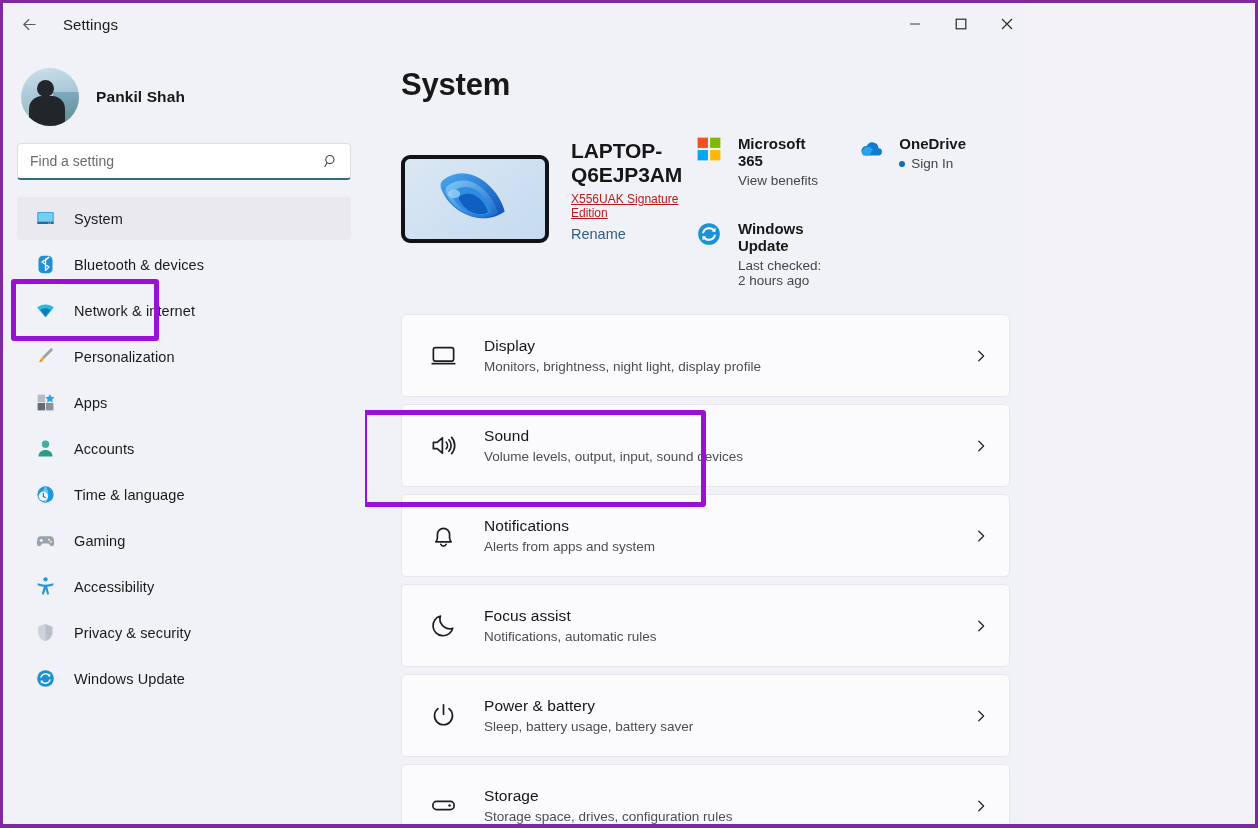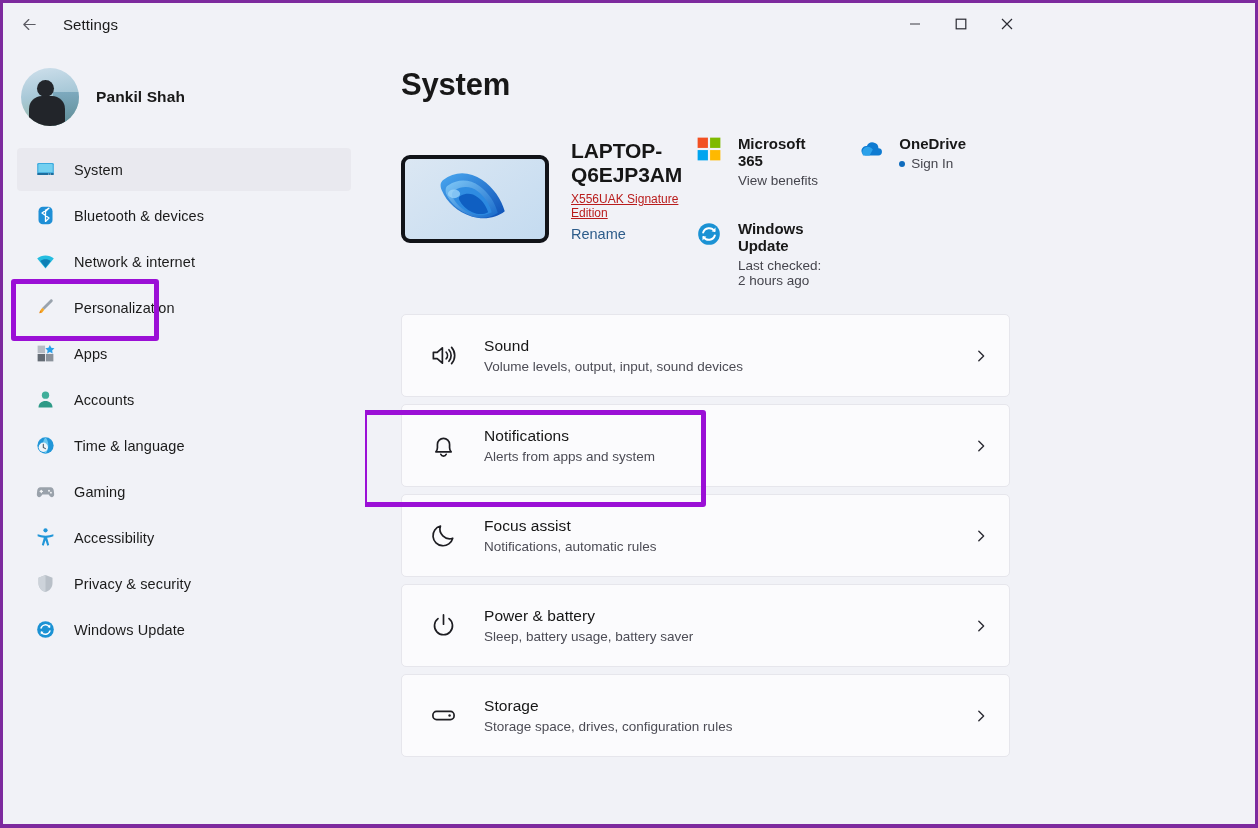--- a/index.html
+++ b/index.html
@@ -308,20 +308,29 @@
 
       <div class="profile">
         <div class="avatar">
           <div class="water"></div>
           <div class="head"></div>
           <div class="torso"></div>
         </div>
         <div class="profile-name">Pankil Shah</div>
       </div>
 
+      <div class="search-wrap">
+        <div class="search-box">
+          <input type="text" placeholder="Find a setting" style="">
+          <svg class="search-icon" viewBox="0 0 20 20" fill="none" stroke="#4a4a52" stroke-width="1.4">
+            <circle cx="8.6" cy="8.2" r="5.1"></circle>
+              <path d="M5.1 12.1L2.4 17" stroke-linecap="round"></path>
+          </svg>
+        </div>
+      </div>
 
       <div class="navlist">
 
         <div class="nav-item selected">
           <span class="nav-ico">
             <svg viewBox="0 0 24 24">
                 <rect x="2.5" y="4.5" width="19" height="13" rx="1.6" fill="#3ba9dd"></rect>
                 <rect x="3.8" y="5.8" width="16.4" height="9.4" rx="1" fill="#73d0f0"></rect>
                 <rect x="2.5" y="16" width="19" height="2.4" rx="1" fill="#1e6e9e"></rect>
                 <rect x="15" y="16.8" width="1.2" height=".8" fill="#fff"></rect>
@@ -526,20 +535,37 @@
                 <span>Last checked: 2 hours ago</span>
               </div>
             </div>
           </div>
 
         </div>
       </div>
 
       <div class="cards">
 
+        <div class="card">
+          <span class="card-ico">
+            <svg viewBox="0 0 24 24" fill="none" stroke="#1d1d22" stroke-width="1.5">
+                <rect x="3" y="5" width="18" height="12" rx="1.8"></rect>
+                <path d="M2 19.3h20" stroke-linecap="round"></path>
+              </svg>
+          </span>
+          <div class="card-text">
+            <div class="card-title">Display</div>
+            <div class="card-sub">Monitors, brightness, night light, display profile</div>
+          </div>
+          <span class="card-chev">
+            <svg viewBox="0 0 16 16" fill="none" stroke="#2b2b33" stroke-width="1.6" stroke-linecap="round" stroke-linejoin="round">
+                <path d="M5.5 2.5L11 8l-5.5 5.5"></path>
+              </svg>
+          </span>
+        </div>
 
         <div class="card">
           <span class="card-ico">
             <svg viewBox="0 0 24 24" fill="none" stroke="#1d1d22" stroke-width="1.5" stroke-linejoin="round">
                 <path d="M3 9.2h3.4L11 5.2v13.6l-4.6-4H3z" stroke-linecap="round"></path>
                 <path d="M14.4 9.1a4.3 4.3 0 010 5.8M16.8 6.9a7.6 7.6 0 010 10.2M19.2 4.8a10.8 10.8 0 010 14.4" stroke-linecap="round"></path>
               </svg>
           </span>
           <div class="card-text">
             <div class="card-title">Sound</div>

